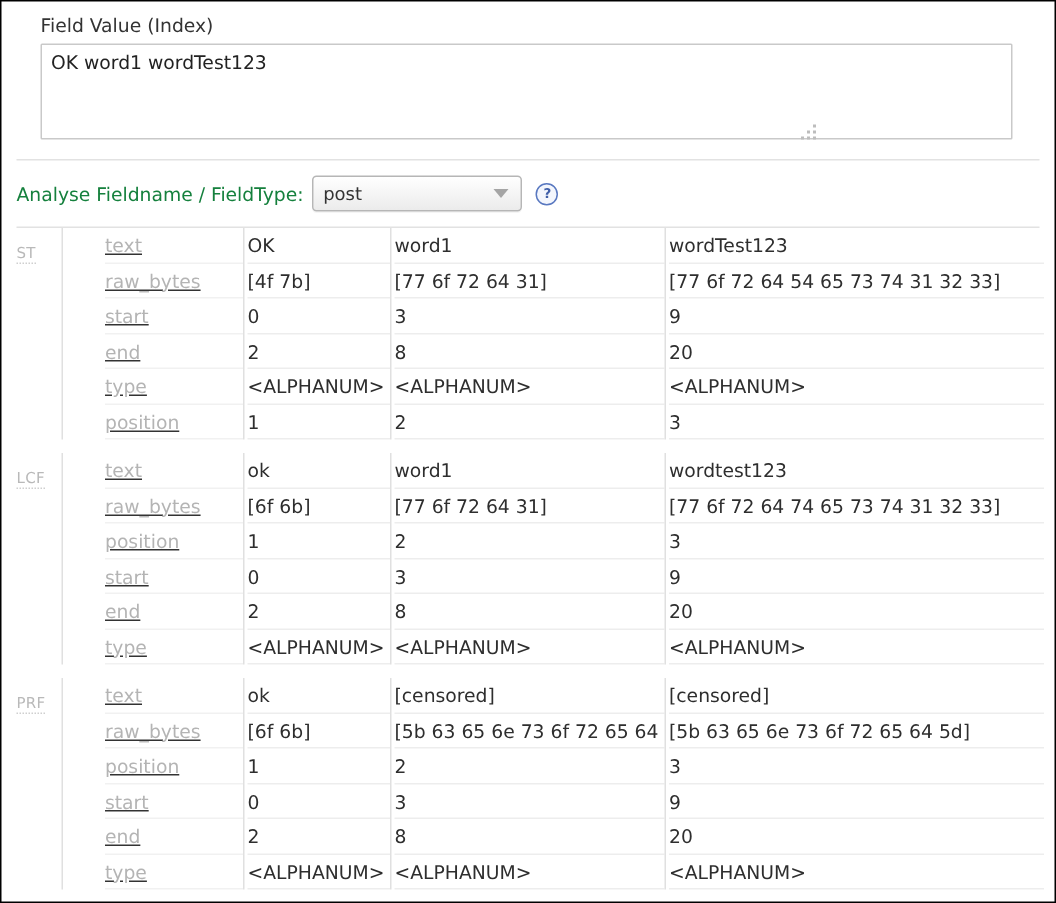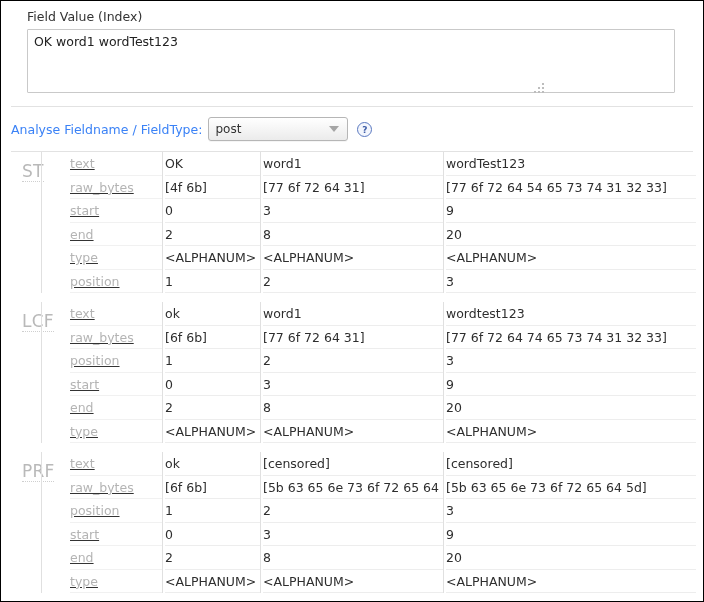--- a/index.html
+++ b/index.html
@@ -80,21 +80,21 @@
 
   
   .analyse-row {
     display: flex;
     align-items: center;
     height: 44px;
     padding: 0 10px;
   }
   .analyse-label {
     font-size: 12.5px;
-    color: #3b82f6;
+    color: #15803d;
     margin-right: 6px;
     white-space: nowrap;
   }
   .select-box {
     position: relative;
     box-sizing: border-box;
     width: 140px;
     height: 24px;
     border: 1px solid #b6b6b6;
     border-radius: 3px;
@@ -143,27 +143,26 @@
     display: flex;
     align-items: stretch;
   }
   .an-key {
     width: 18px;
     flex: 0 0 18px;
     padding-left: 10px;
     padding-top: 9px;
   }
   .an-key abbr {
-    font-size: 17px;
+    font-size: 10px;
     color: #b9b9b9;
     border-bottom: 1px dotted #cfcfcf;
     text-decoration: none;
     cursor: help;
     letter-spacing: 0.2px;
-    margin-left: 11px;
   }
   .an-attrs {
     flex: 0 0 92px;
     width: 92px;
     padding-left: 28px;
     border-left: 1px solid #e0e0e0;
     margin-left: 12px;
     text-decoration: underline;
   }
   .an-attrs .cell {
@@ -234,21 +233,21 @@
         <div class="an-attrs">
           <div class="cell">text</div>
           <div class="cell">raw_bytes</div>
           <div class="cell">start</div>
           <div class="cell">end</div>
           <div class="cell">type</div>
           <div class="cell">position</div>
         </div>
         <div class="an-col col-0">
           <div class="cell">OK</div>
-          <div class="cell">[4f 6b]</div>
+          <div class="cell">[4f 7b]</div>
           <div class="cell">0</div>
           <div class="cell">2</div>
           <div class="cell">&lt;ALPHANUM&gt;</div>
           <div class="cell">1</div>
         </div>
         <div class="an-col col-1">
           <div class="cell">word1</div>
           <div class="cell">[77 6f 72 64 31]</div>
           <div class="cell">3</div>
           <div class="cell">8</div>

